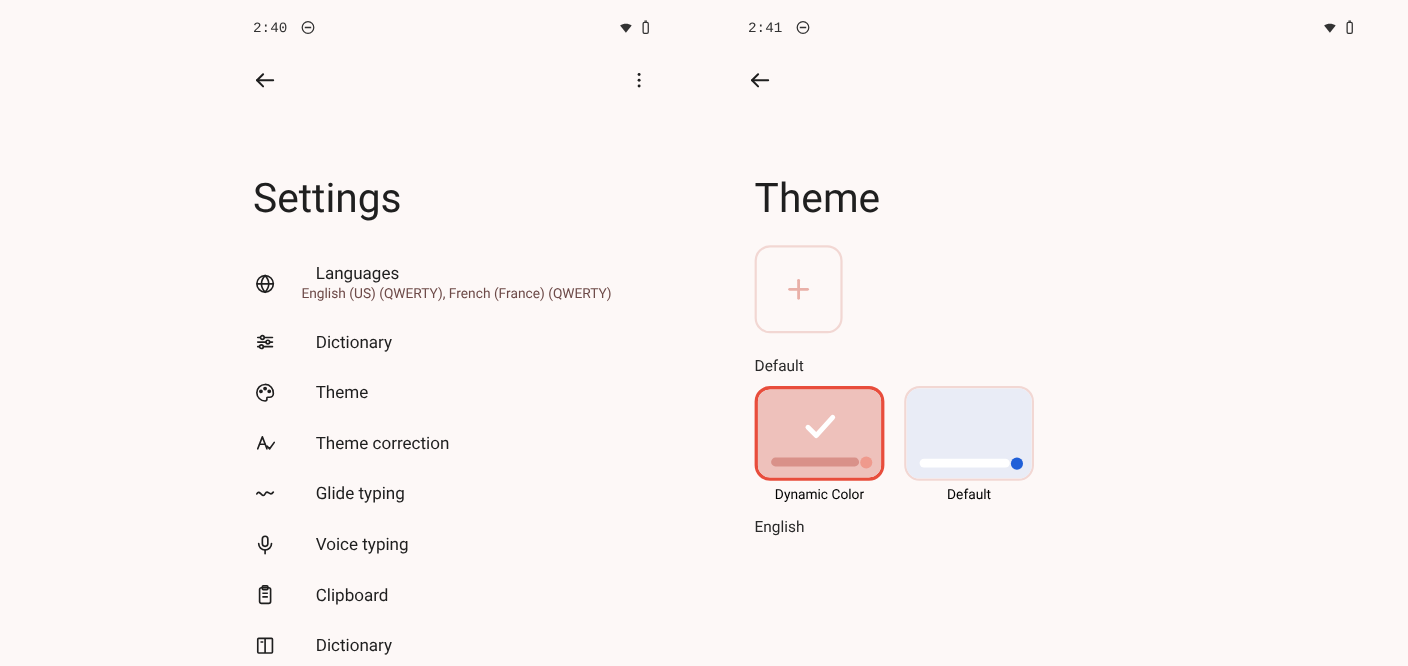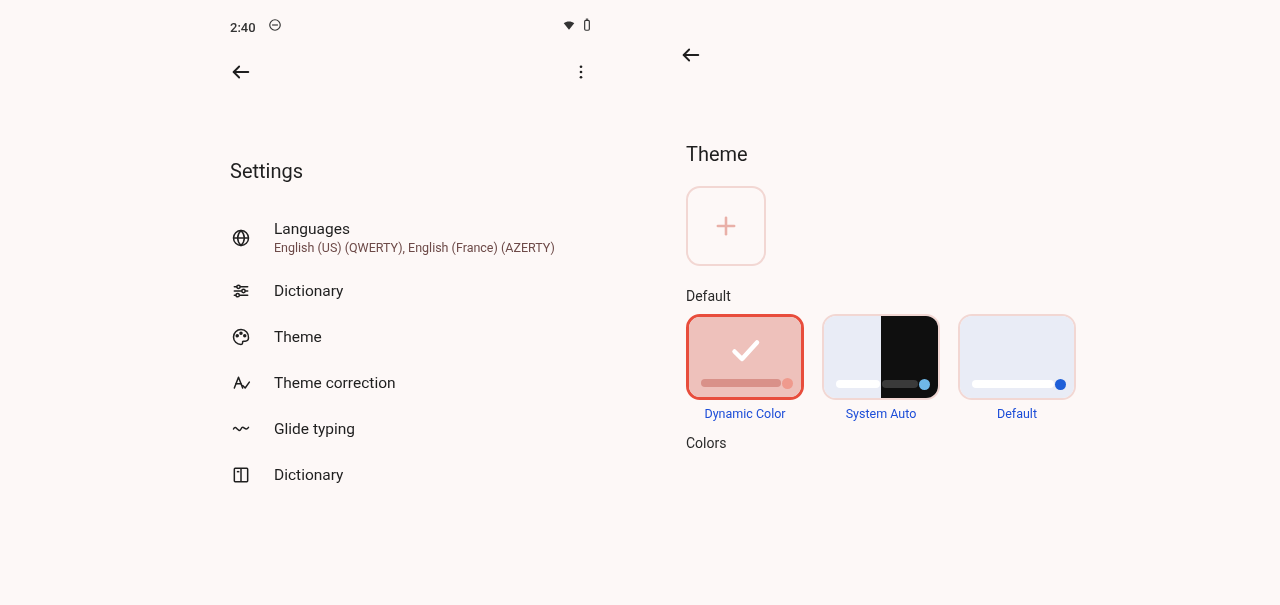--- a/index.html
+++ b/index.html
@@ -25,48 +25,48 @@
   .status-bar {
     display: flex;
     align-items: center;
     justify-content: space-between;
     padding: 0 6px 0 190px;
     font-size: 13px;
     font-weight: 500;
     color: #333;
   }
   .phone-right .status-bar { padding: 0 6px 0 0; }
-  .status-left { display:flex; align-items:flex-end; gap:12px; }
+  .status-left { display:flex; align-items:flex-start; gap:12px;font-family:Liberation Mono, monospace; }
   .status-right { display:flex; align-items:center; gap:4px; }
   .toolbar {
     display:flex;
     align-items:center;
     justify-content:space-between;
     padding: 26px 6px 0 190px;
   }
   .phone-right .toolbar { padding: 26px 6px 0 0; }
   .back-arrow svg { width:22px; height:22px; }
   .more-dots { padding-right: 4px; }
   .page-title {
-    font-size: 20px;
+    font-size: 37px;
     font-weight: 400;
     color: #1f1f1f;
     padding: 72px 0 24px 190px;
   }
   .phone-right .page-title { padding: 72px 0 20px 6px; }
   .settings-list { padding-left: 190px; }
   .settings-list .item {
     display:flex;
     align-items:center;
     gap: 22px;
     padding: 13px 0;
   }
   .settings-list .item .icon { width:22px; display:flex; justify-content:center; color:#1f1f1f; }
   .settings-list .item .icon svg { width:20px; height:20px; }
-  .item-title { font-size: 15.5px; color:#1f1f1f; }
+  .item-title { font-size: 15.5px; color:#1f1f1f;margin-left:13px; }
   .item-sub { font-size: 12.5px; color: #6d4a48; margin-top:2px; }
   .section-label { font-size:14px; color:#2a2a2a; padding: 0 0 10px 6px; }
   .my-themes { padding-left:6px; margin-bottom: 22px; }
   .add-tile {
     width: 80px; height: 80px;
     border: 2px solid #f2d7d3;
     border-radius: 14px;
     display:flex; align-items:center; justify-content:center;
     color:#e9b0a8;
   }
@@ -94,21 +94,21 @@
   }
   .tile-dot {
     position:absolute; right:8px; bottom:8px; width:11px; height:11px; border-radius:50%;
   }
   .tile-check {
     position:absolute; left:50%; top:44%; transform:translate(-50%,-50%);
     color:#fff;
   }
   .tile-check svg { width:36px; height:36px; }
   .theme-name {
-    font-size:12.5px; color:#1d4ed8; text-align:center; padding-top:6px;
+    font-size:12.5px; color:#000000; text-align:center; padding-top:6px;
   }
   .dnd-icon svg, .wifi-icon svg, .batt-icon svg { width:14px; height:14px; }
   .status-right svg { width:14px; height:14px; }
 </style>
 </head>
 <body>
 
 <div class="wrap">
 
   <div class="phone phone-left">
@@ -160,21 +160,21 @@
       <div class="item">
         <span class="icon">
           <svg viewBox="0 0 24 24" fill="none" stroke="#1f1f1f" stroke-width="1.8">
               <circle cx="12" cy="12" r="9"></circle>
               <line x1="3" y1="12" x2="21" y2="12"></line>
               <path d="M12 3c2.5 2.5 4 5.5 4 9s-1.5 6.5-4 9c-2.5-2.5-4-5.5-4-9s1.5-6.5 4-9z"></path>
             </svg>
         </span>
         <div>
           <div class="item-title">Languages</div>
-          <div class="item-sub">English (US) (QWERTY), English (France) (AZERTY)</div>
+          <div class="item-sub">English (US) (QWERTY), French (France) (QWERTY)</div>
         </div>
       </div>
 
       <div class="item">
         <span class="icon">
           <svg viewBox="0 0 24 24" fill="none" stroke="#1f1f1f" stroke-width="1.8" stroke-linecap="round">
               <line x1="4" y1="7" x2="20" y2="7"></line>
               <line x1="4" y1="12" x2="20" y2="12"></line>
               <line x1="4" y1="17" x2="20" y2="17"></line>
               <circle cx="9" cy="7" r="2" fill="#fdf8f7"></circle>
@@ -210,37 +210,82 @@
 
       <div class="item">
         <span class="icon">
           <svg viewBox="0 0 24 24" fill="none" stroke="#1f1f1f" stroke-width="1.8" stroke-linecap="round">
               <path d="M3 12c3-6 6 6 9 0s5 4 9-2"></path>
             </svg>
         </span>
         <div class="item-title">Glide typing</div>
       </div>
 
-
+      <div class="item">
+        <span class="icon">
+          <svg viewBox="0 0 24 24" fill="none" stroke="#1f1f1f" stroke-width="1.8" stroke-linecap="round">
+              <rect x="9" y="3" width="6" height="11" rx="3"></rect>
+              <path d="M5 11a7 7 0 0014 0"></path>
+              <line x1="12" y1="18" x2="12" y2="22"></line>
+            </svg>
+        </span>
+        <div class="item-title">Voice typing</div>
+      </div>
+
+      <div class="item">
+        <span class="icon">
+          <svg viewBox="0 0 24 24" fill="none" stroke="#1f1f1f" stroke-width="1.8">
+              <rect x="6" y="4" width="12" height="17" rx="2"></rect>
+              <rect x="9" y="2" width="6" height="4" rx="1"></rect>
+              <line x1="9" y1="10" x2="15" y2="10"></line>
+              <line x1="9" y1="14" x2="15" y2="14"></line>
+            </svg>
+        </span>
+        <div class="item-title">Clipboard</div>
+      </div>
 
       <div class="item">
         <span class="icon">
           <svg viewBox="0 0 24 24" fill="none" stroke="#1f1f1f" stroke-width="1.8">
               <rect x="4" y="4" width="16" height="16" rx="1"></rect>
               <line x1="12" y1="4" x2="12" y2="20"></line>
               <line x1="7" y1="8" x2="10" y2="8"></line>
             </svg>
         </span>
         <div class="item-title">Dictionary</div>
       </div>
 
     </div>
   </div>
 
   <div class="phone phone-right">
+    <div class="status-bar">
+      <div class="status-left">
+        <span>2:41</span>
+        <span class="dnd-icon">
+          <svg viewBox="0 0 24 24" fill="none" stroke="currentColor" stroke-width="2">
+              <circle cx="12" cy="12" r="9"></circle>
+              <line x1="7" y1="12" x2="17" y2="12"></line>
+            </svg>
+        </span>
+      </div>
+      <div class="status-right">
+        <span>
+          <svg viewBox="0 0 24 24" fill="currentColor">
+              <path d="M12 20l9-11c-5-4-13-4-18 0l9 11z"></path>
+            </svg>
+        </span>
+        <span>
+          <svg viewBox="0 0 24 24" fill="none" stroke="currentColor" stroke-width="2">
+              <rect x="8" y="4" width="8" height="17" rx="2"></rect>
+              <line x1="10" y1="2" x2="14" y2="2"></line>
+            </svg>
+        </span>
+      </div>
+    </div>
 
     <div class="toolbar">
       <span class="back-arrow">
         <svg viewBox="0 0 24 24" fill="none" stroke="#1f1f1f" stroke-width="2" stroke-linecap="round" stroke-linejoin="round">
             <line x1="20" y1="12" x2="4" y2="12"></line>
             <polyline points="10 18 4 12 10 6"></polyline>
           </svg>
       </span>
       <span></span>
     </div>
@@ -266,40 +311,30 @@
             <svg viewBox="0 0 24 24" fill="none" stroke="#ffffff" stroke-width="3" stroke-linecap="round" stroke-linejoin="round">
                 <polyline points="5 13 10 18 20 7"></polyline>
               </svg>
           </div>
           <div class="tile-bar" style="background:#d99189;"></div>
           <div class="tile-dot" style="background:#ef9a8d;"></div>
         </div>
         <div class="theme-name">Dynamic Color</div>
       </div>
 
-      <div class="theme-card">
-        <div class="theme-tile" style="border-color:#f2d7d3;">
-          <div class="tile-half" style="left:0; width:50%; background:#e9ecf6;"></div>
-          <div class="tile-half" style="right:0; width:50%; background:#0f0f0f;"></div>
-          <div class="tile-bar" style="background:#ffffff; right:58px;"></div>
-          <div style="position:absolute; left:58px; right:20px; bottom:10px; height:8px; background:#3a3a3a; border-radius:4px;"></div>
-          <div class="tile-dot" style="background:#6fb8e8;"></div>
-        </div>
-        <div class="theme-name">System Auto</div>
-      </div>
 
       <div class="theme-card">
         <div class="theme-tile" style="border-color:#f2d7d3;">
           <div class="tile-bg" style="background:#e9ecf6;"></div>
           <div class="tile-bar" style="background:#ffffff;"></div>
           <div class="tile-dot" style="background:#1f5fd8;"></div>
         </div>
         <div class="theme-name">Default</div>
       </div>
 
 
     </div>
 
-    <div class="section-label" style="padding-top:14px;">Colors</div>
+    <div class="section-label" style="padding-top:14px;">English</div>
 
   </div>
 
 </div>
 
 </body></html>

